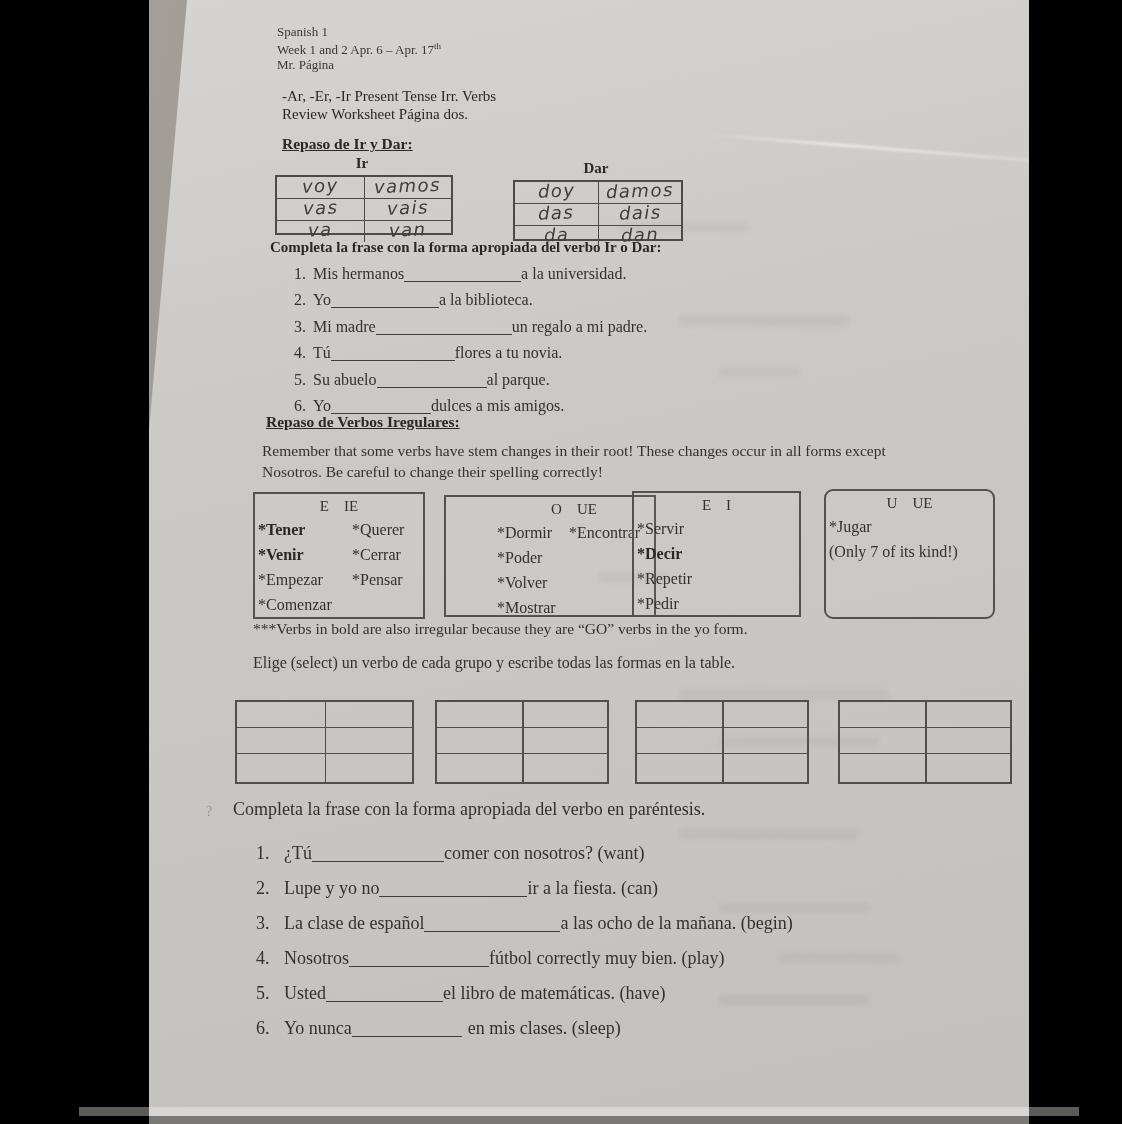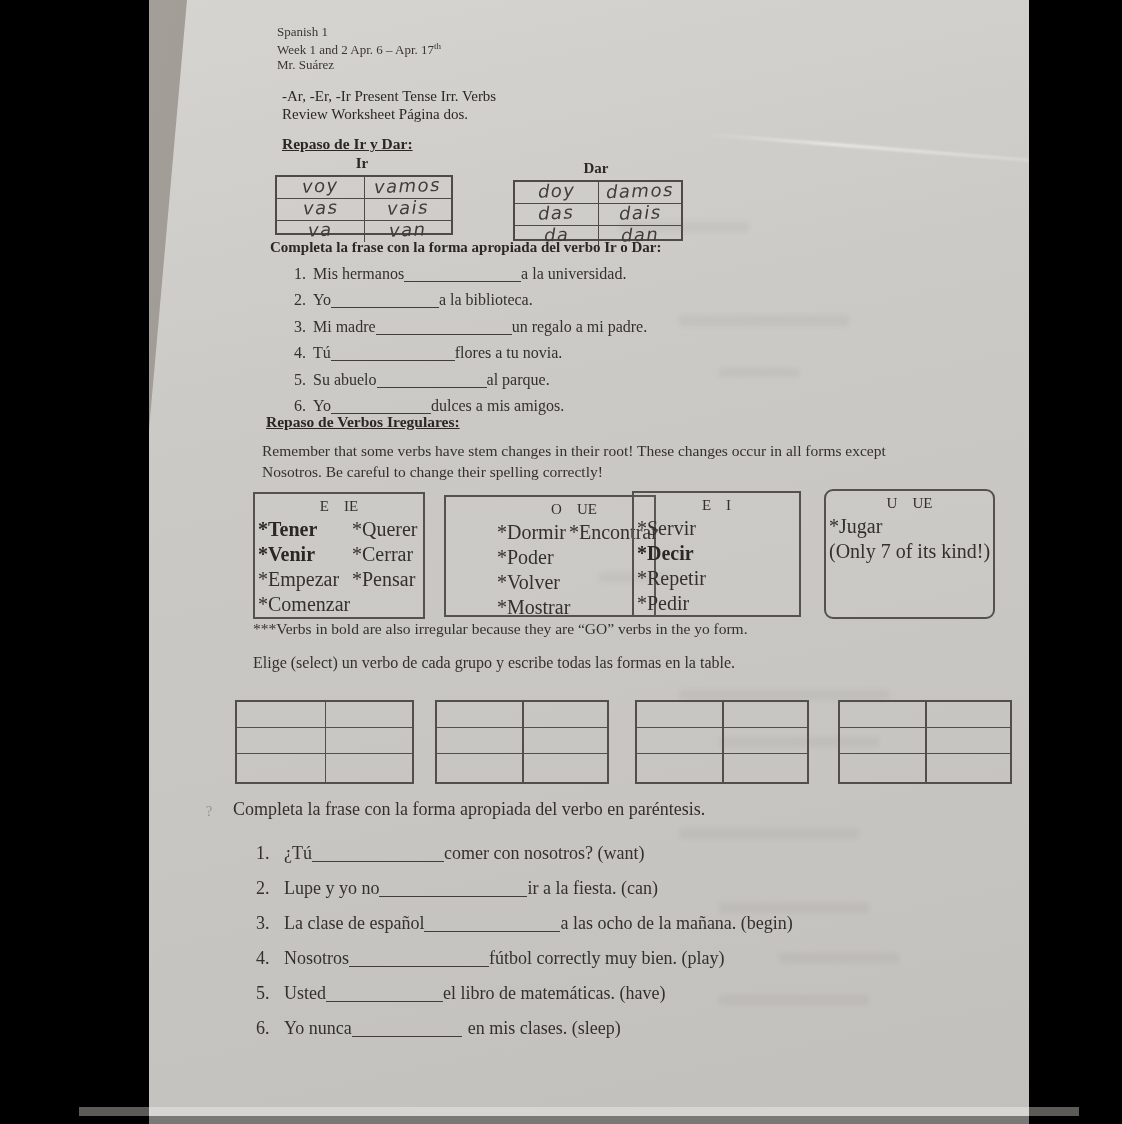--- a/index.html
+++ b/index.html
@@ -34,21 +34,21 @@
   .s1-item .num{width:19px;flex:none;}
   .s3-item{display:flex;font-size:18px;color:#34312c;}
   .s3-item .num{width:28px;flex:none;}
   .blank{display:inline-block;height:1px;border-bottom:1.6px solid #413e3a;vertical-align:-3px;}
 
   .note{font-size:15.5px;line-height:21px;color:#34312c;}
   .vbox{position:absolute;border:2px solid #55524d;background:rgba(255,255,255,.04);}
   .vbox .hdr{display:block;text-align:center;font-size:15px;white-space:pre;margin-top:4px;color:#34312c;}
   .vbox .cols{display:flex;padding:2px 3px 0 3px;}
   .vbox .col{display:flex;flex-direction:column;}
-  .vbox .col span{font-size:20px;line-height:25px;white-space:nowrap;}
+  .vbox .col span{font-size:16px;line-height:25px;white-space:nowrap;}
   .fnote{font-size:15.5px;color:#34312c;}
   .elige{font-size:16px;color:#34312c;}
 
   .etable{position:absolute;border:2px solid #524f4a;height:80px;}
   .etable .r{height:25px;border-top:1px solid #524f4a;}
   .etable .r:first-child{border-top:none;}
   .etable::after{content:"";position:absolute;left:50%;top:0;bottom:0;width:1.5px;background:#524f4a;}
 
   .instr3{font-size:18px;color:#34312c;}
   .stray{font-size:14px;color:#56534e;opacity:.45;}
@@ -72,21 +72,21 @@
     <div class="smudge" style="left:530px;top:690px;width:210px;height:10px;"></div>
     <div class="smudge" style="left:570px;top:737px;width:160px;height:10px;"></div>
     <div class="smudge" style="left:530px;top:828px;width:180px;height:11px;"></div>
     <div class="smudge" style="left:570px;top:903px;width:150px;height:10px;"></div>
     <div class="smudge" style="left:630px;top:953px;width:120px;height:10px;"></div>
     <div class="smudge" style="left:570px;top:995px;width:150px;height:10px;"></div>
 
     <div class="abs meta" style="left:128px;top:24px;">
       <div>Spanish 1</div>
       <div><span>Week 1 and 2 Apr. 6 – Apr. 17</span><sup style="font-size:9px;">th</sup></div>
-      <div>Mr. Suárez</div>
+      <div>Mr. Página</div>
     </div>
 
     <div class="abs h-title" style="left:133px;top:87px;">
       <div>-Ar, -Er, -Ir Present Tense Irr. Verbs</div>
       <div>Review Worksheet Página dos.</div>
     </div>
 
     <div class="abs h-sec" style="left:133px;top:135px;">Repaso de Ir y Dar:</div>
 
     <div class="abs tbl-label" style="left:126px;top:155px;width:174px;">Ir</div>

